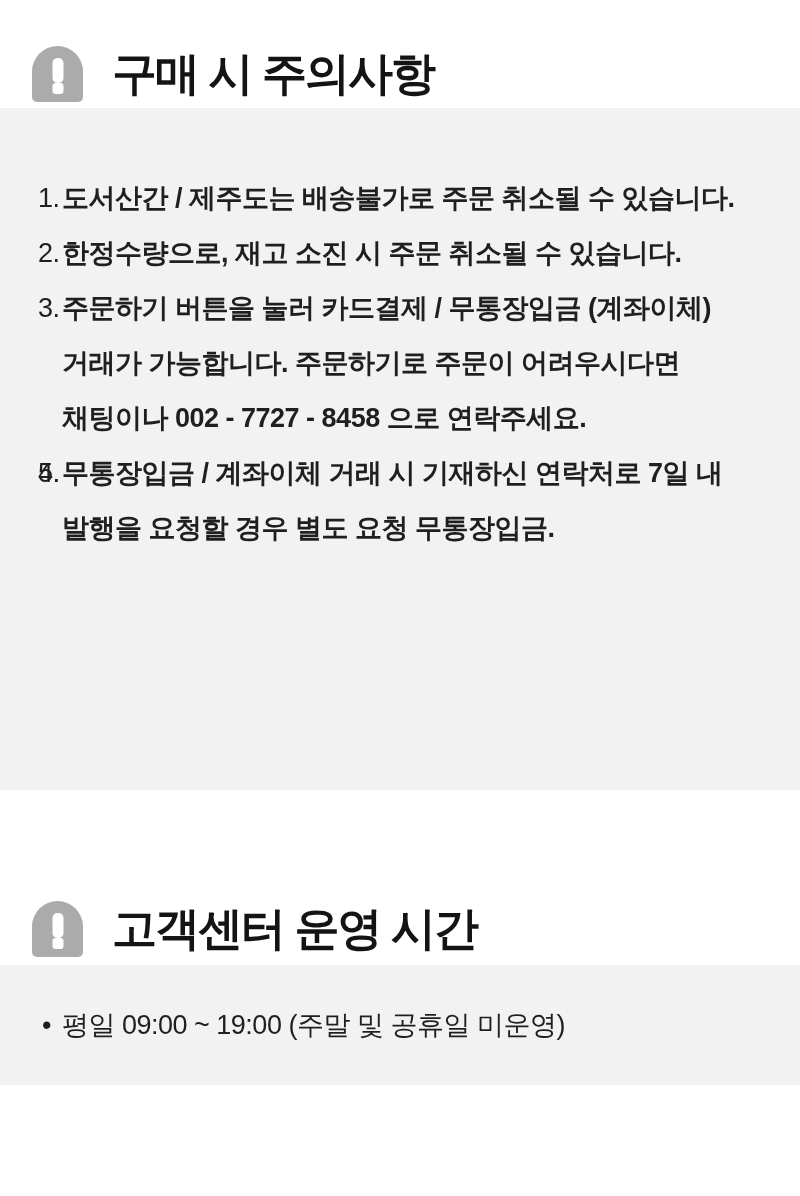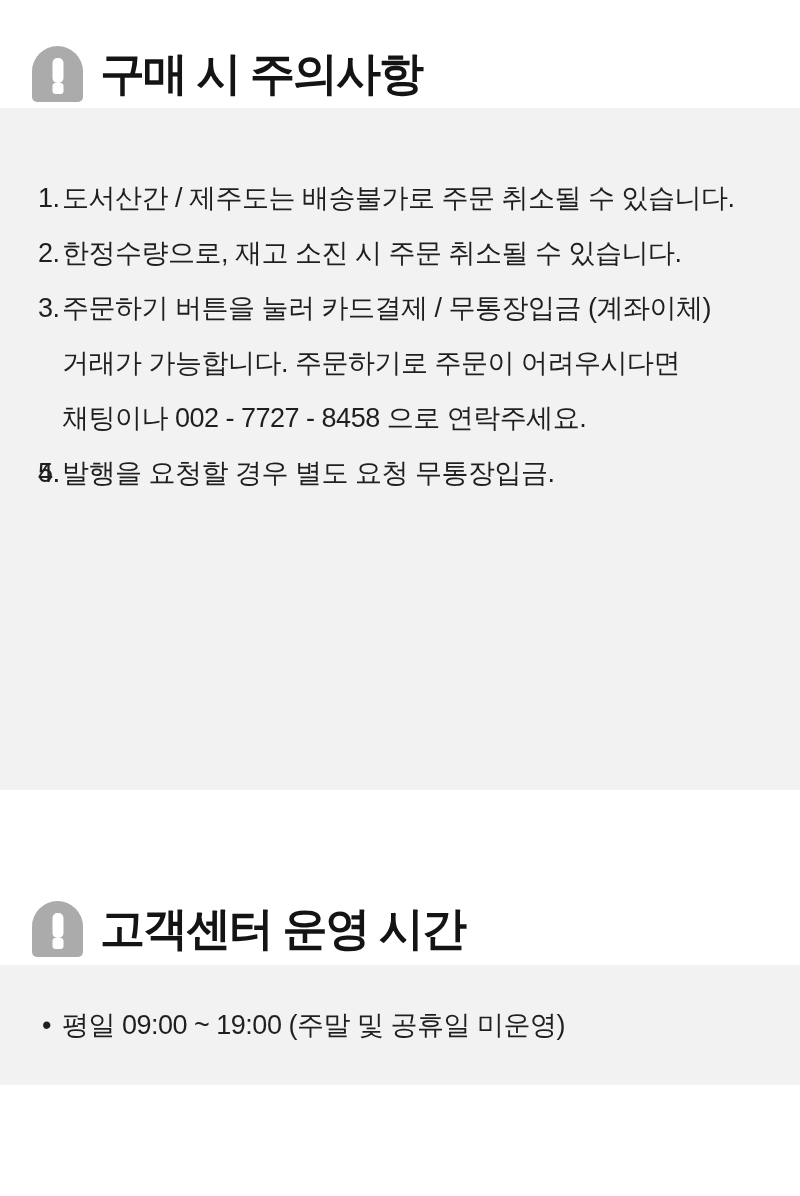--- a/index.html
+++ b/index.html
@@ -12,21 +12,21 @@
     position: relative;
     overflow: hidden;
   }
 
   
   .section-header {
     position: absolute;
     left: 32px;
     display: flex;
     align-items: center;
-    gap: 17px;
+    gap: 29px;
   }
   #header-purchase { top: 45px; }
   #header-cs { top: 900px; text-align: right; }
 
   .icon-badge {
     width: 51px;
     height: 56px;
     background: #ababab;
     border-radius: 26px 26px 5px 5px;
     position: relative;
@@ -90,21 +90,21 @@
     line-height: 55px;
     color: #1f1f1f;
     letter-spacing: -0.5px;
   }
   .notice-item .marker {
     position: absolute;
     left: 0;
     top: 0;
     line-height: 55px;
   }
-  .notice-item .line { white-space: nowrap; }
+  .notice-item .line { white-space: nowrap; font-weight: bold; }
 
   
   .hours-line {
     display: flex;
     font-size: 27px;
     line-height: 55px;
     color: #1f1f1f;
     letter-spacing: -0.5px;
   }
   .hours-line .bullet {
@@ -137,20 +137,21 @@
       <span class="marker">3.</span>
       <div class="line">주문하기 버튼을 눌러 카드결제 / 무통장입금 (계좌이체)</div>
       <div class="line">거래가 가능합니다. 주문하기로 주문이 어려우시다면</div>
       <div class="line">채팅이나 002 - 7727 - 8458 으로 연락주세요.</div>
     </li>
     <li class="notice-item">
       <span class="marker">4.</span>
     </li>
     <li class="notice-item">
       <span class="marker">5.</span>
+      <div class="line">무통장입금 / 계좌이체 거래 시 기재하신 연락처로 7일 내</div>
       <div class="line">발행을 요청할 경우 별도 요청 무통장입금.</div>
     </li>
   </ol>
 </div>
 
 <div class="section-header" id="header-cs">
   <div class="icon-badge">
     <div class="excl-bar"></div>
     <div class="excl-dot"></div>
   </div>

